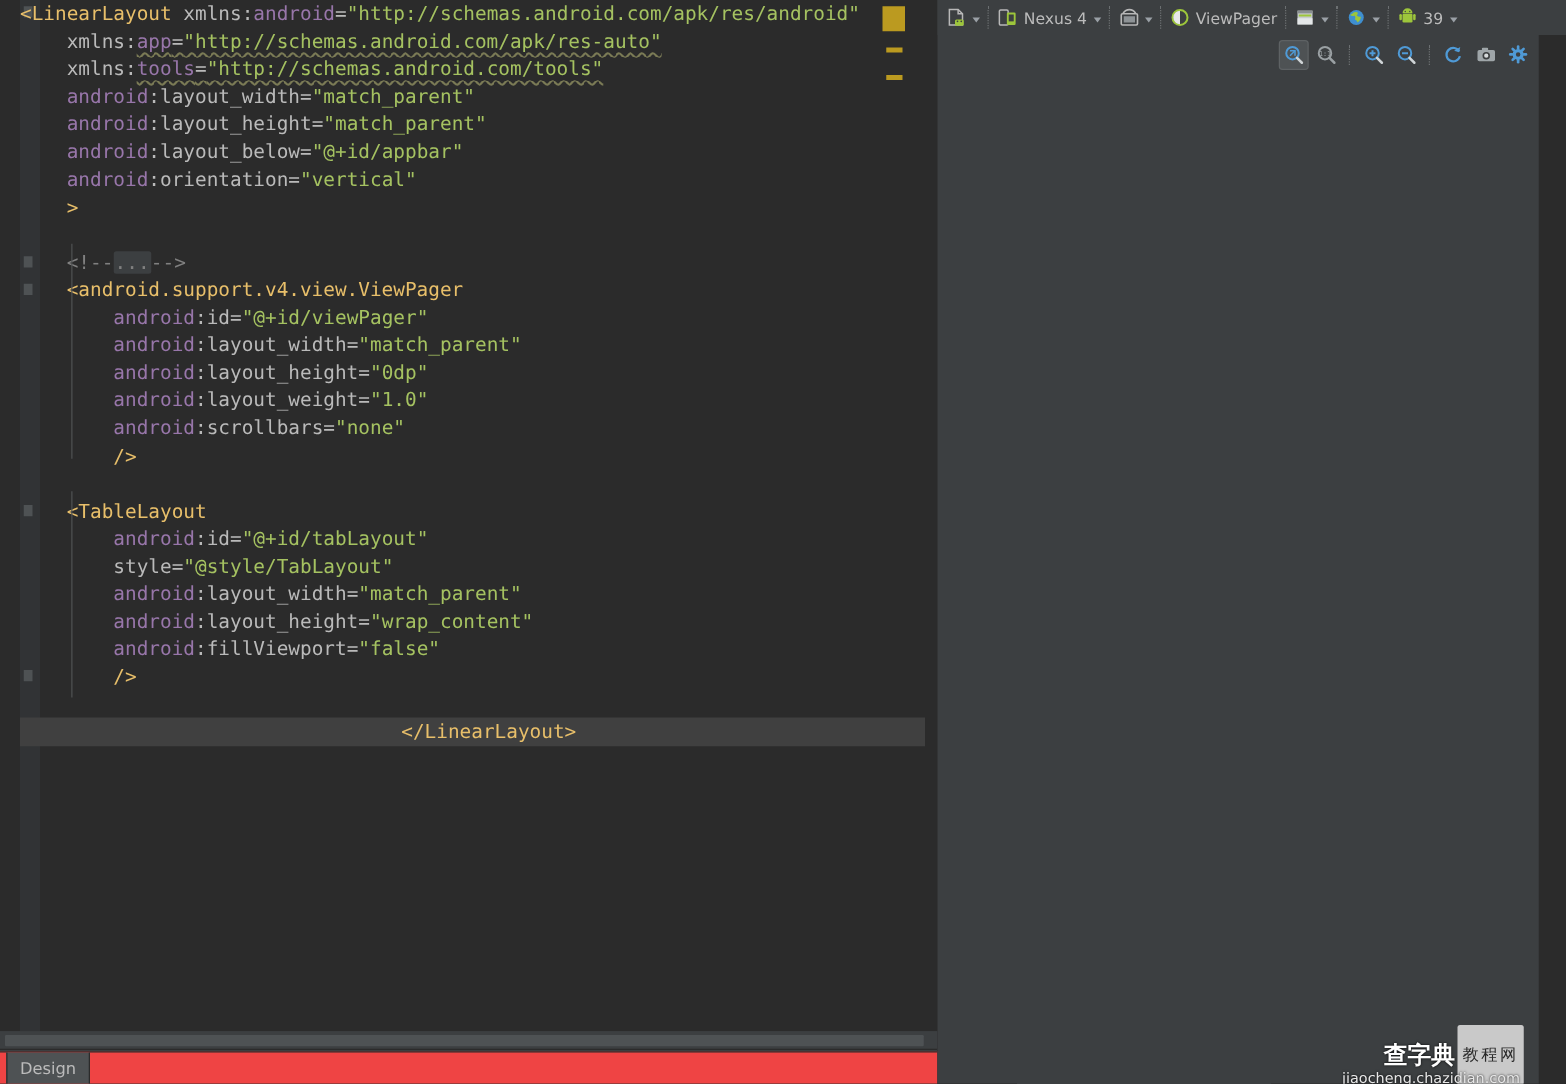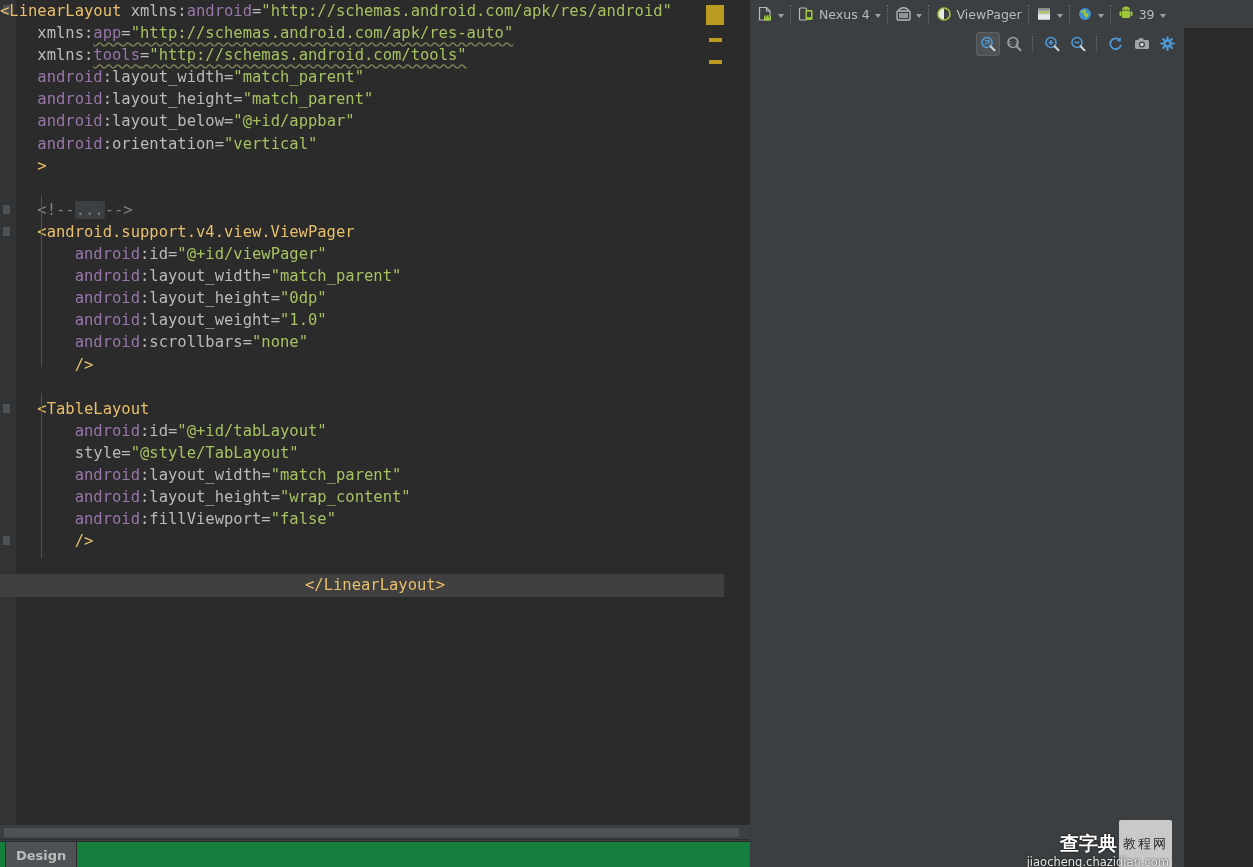--- a/index.html
+++ b/index.html
@@ -19,21 +19,21 @@
   
   #editor-pane {
     position: relative;
     width: 750px; height: 867px;
     background: #2b2b2b;
     flex: none;
     overflow: hidden;
   }
   #code-area {
     position: absolute;
-    left: 0; top: 0;
+    left: 16px; top: 0;
     width: 724px; height: 825px;
     background: #2b2b2b;
     overflow: hidden;
   }
   .gutter {
     position: absolute;
     left: 0; top: 0;
     width: 16px; height: 825px;
     background: #313335;
   }
@@ -116,42 +116,41 @@
     position: absolute;
     left: 4px; top: 3px;
     width: 735px; height: 9px;
     background: #4e5254;
     border-radius: 1px;
   }
   #tabs-row {
     position: absolute;
     left: 0; top: 16px;
     width: 750px; height: 26px;
-    background: #15803d;
+    background: #ef4444;
     border-top: 1px solid #2b2b2b;
-    font-weight: bold;
   }
   #design-tab {
     position: absolute;
     left: 5px; top: 0;
     height: 26px;
     padding: 0 10px;
     display: flex; align-items: center;
     background: #4e5254;
     color: #bbbbbb;
     font-size: 13px;
     font-family: "DejaVu Sans", sans-serif;
     border-left: 1px solid #2b2b2b;
     border-right: 1px solid #2b2b2b;
   }
 
   
   #preview-pane {
     position: relative;
-    width: 434px; height: 867px;
+    width: 481px; height: 867px;
     background: #3c3f41;
     flex: none;
   }
   
   #pv-toolbar {
     position: absolute;
     left: 0; top: 0;
     width: 503px; height: 28px;
     background: #3c3f41;
     display: flex;

